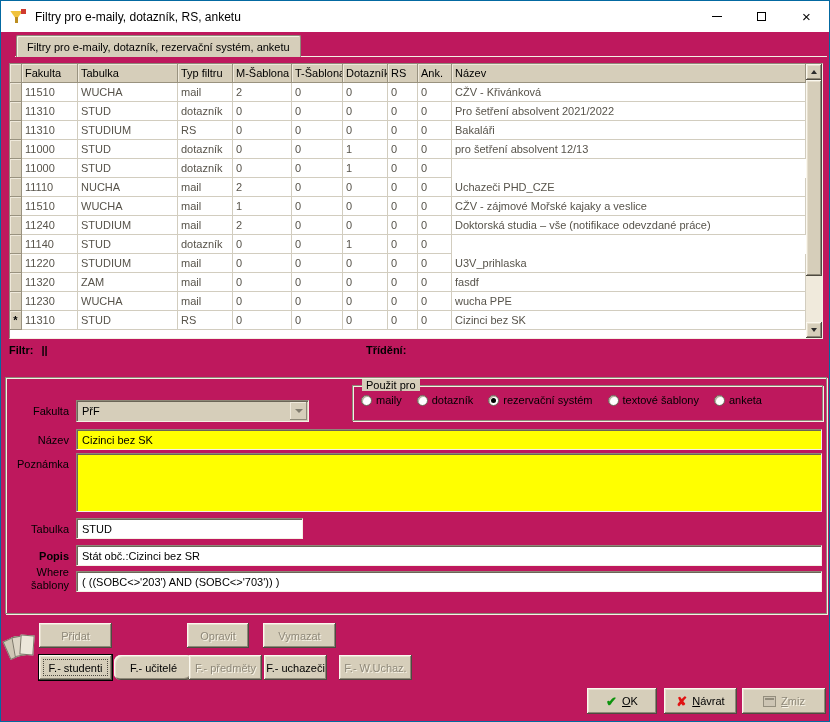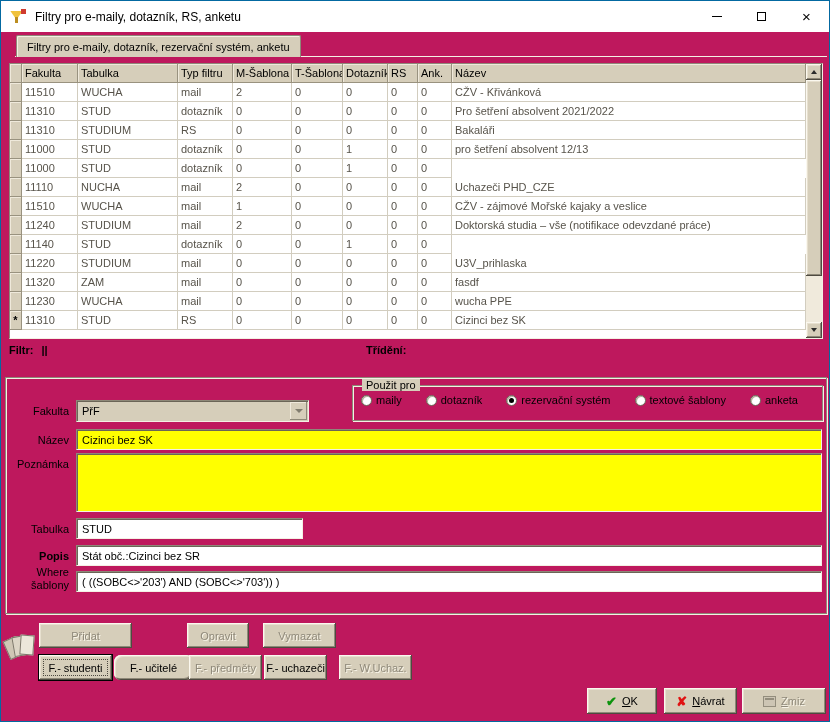--- a/index.html
+++ b/index.html
@@ -92,37 +92,37 @@
   .combo-btn { width:17px; height:18px; margin-right:1px; background:#d6ceba;
                box-shadow:inset -1px -1px 0 #8e8878, inset 1px 1px 0 #efe9db;
                display:flex; align-items:center; justify-content:center; }
   .combo-arrow { width:0; height:0; border-left:4px solid transparent; border-right:4px solid transparent;
                  border-top:4px solid #827d6f; }
 
   
   .groupbox { position:absolute; left:351px; top:384px; width:471px; height:36px;
               border:1px solid #8e8878; box-shadow:inset 1px 1px 0 #f4f0e4, 1px 1px 0 #f4f0e4; }
   .gb-legend { position:absolute; left:9px; top:-7px; background:#d6ceba; padding:0 4px; }
-  .radio-row { position:absolute; left:8px; right:4px; top:8px; display:flex; gap:24px; align-items:center; }
+  .radio-row { position:absolute; left:8px; right:4px; top:8px; display:flex; gap:15px; align-items:center; }
   .radio { display:flex; align-items:center; gap:4px; white-space:nowrap; }
   .radio-dot { position:relative; width:11px; height:11px; border-radius:50%; background:#fff;
                border:1px solid #6b6557; box-shadow:inset 1px 1px 0 #b9b2a0; flex:0 0 auto; }
   .radio.checked .radio-dot::after { content:""; position:absolute; left:2px; top:2px; width:5px; height:5px;
                border-radius:50%; background:#000; }
 
   
   .btn { position:absolute; height:25px; background:#d6ceba; display:flex; align-items:center; justify-content:center;
          gap:5px; cursor:default; white-space:nowrap;
          box-shadow:inset -1px -1px 0 #4e4a40, inset 1px 1px 0 #fbf8ef, inset -2px -2px 0 #8e8878, inset 2px 2px 0 #e7e0cf; }
   .btn.disabled { color:#8f897a; text-shadow:1px 1px 0 #f8f4e8; }
   .btn.focused { box-shadow:0 0 0 1px #000, inset -1px -1px 0 #4e4a40, inset 1px 1px 0 #fbf8ef,
                  inset -2px -2px 0 #8e8878, inset 2px 2px 0 #e7e0cf; }
   .btn.focused::after { content:""; position:absolute; inset:4px; border:1px dotted #4d4940; }
 
-  .btn-pridat { left:38px; top:622px; width:93px;text-align:right; }
+  .btn-pridat { left:38px; top:622px; width:73px;text-align:right; }
   .btn-opravit { left:186px; top:622px; width:62px; }
   .btn-vymazat { left:262px; top:622px; width:73px; }
   .btn-fstud { left:38px; top:654px; width:73px; }
   .btn-fucit { left:113px; top:654px; width:79px;border-radius:7px; }
   .btn-fpred { left:188px; top:654px; width:73px; }
   .btn-fuch { left:263px; top:654px; width:63px; }
   .btn-fwuch { left:338px; top:654px; width:73px; }
   .btn-ok { left:586px; top:687px; width:70px; height:26px; }
   .btn-navrat { left:663px; top:687px; width:73px; height:26px; }
   .btn-zmiz { left:741px; top:687px; width:84px; height:26px; }

